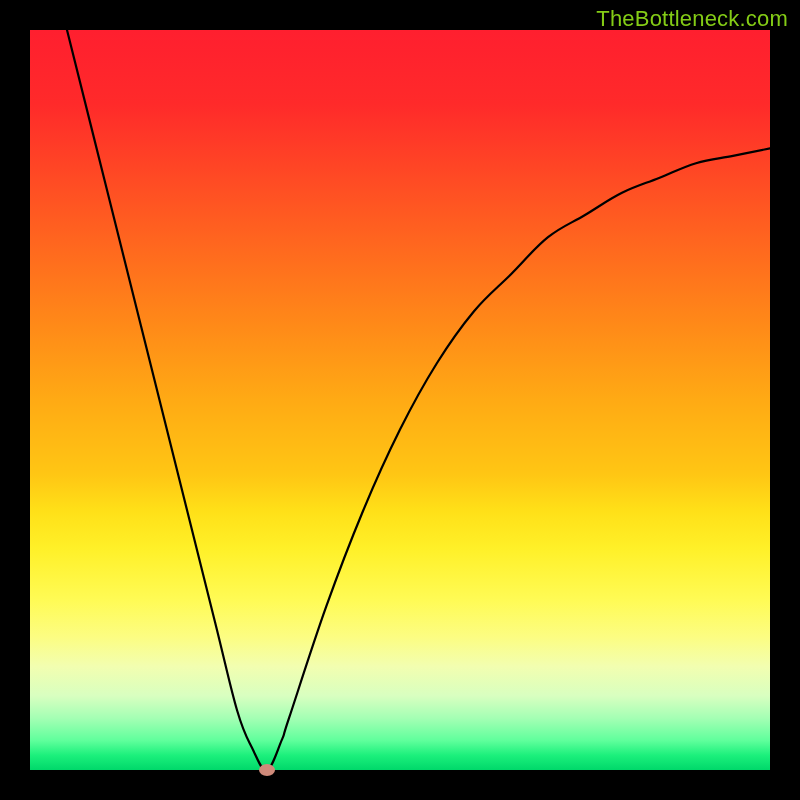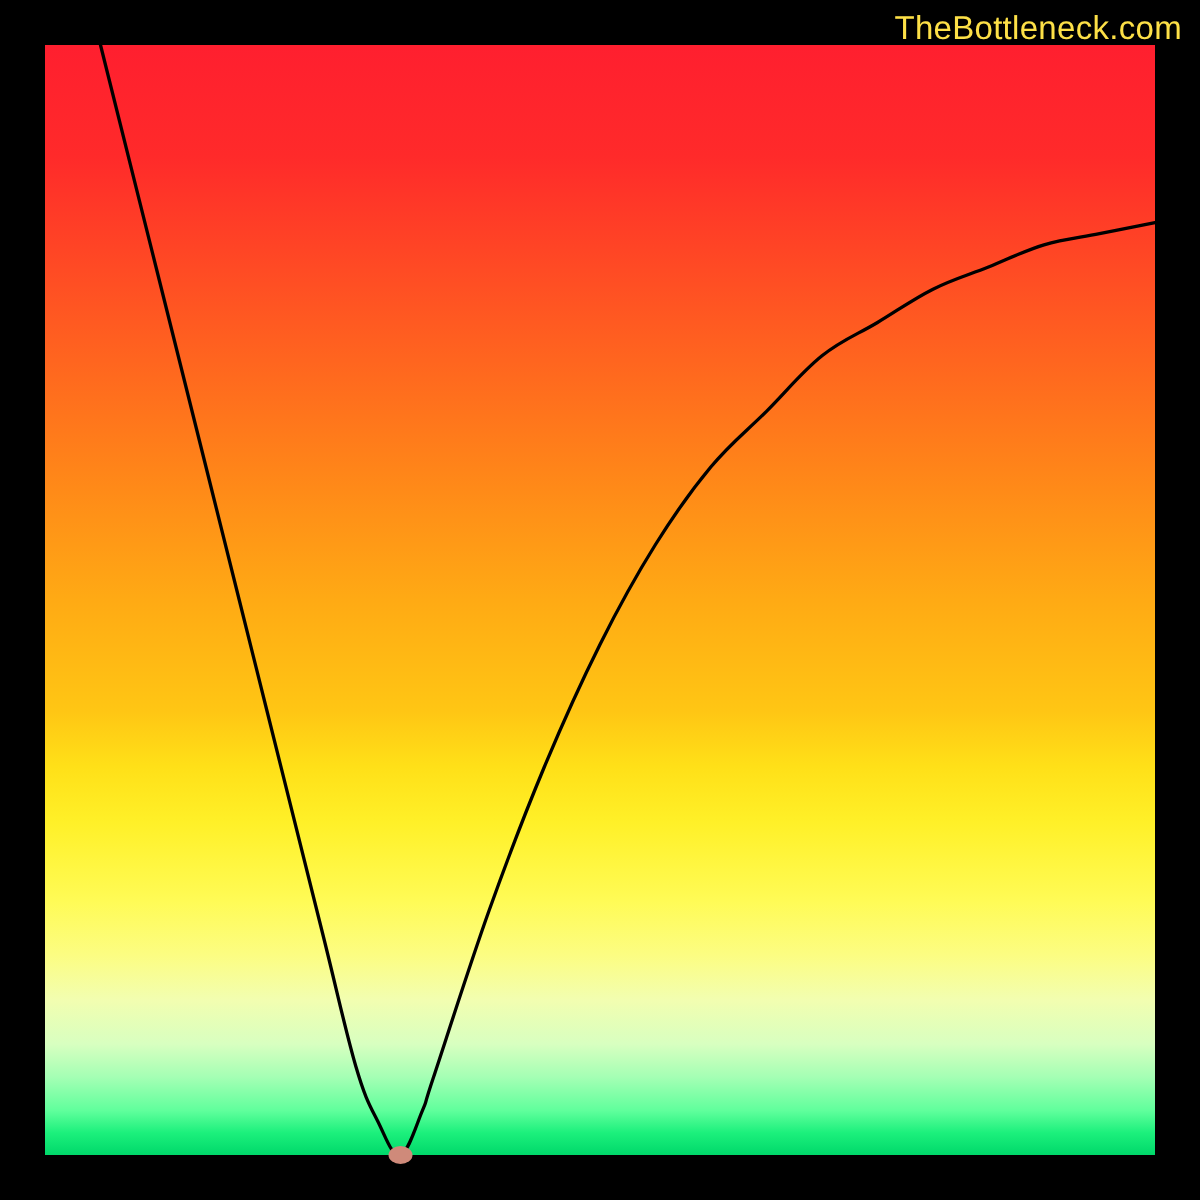--- a/index.html
+++ b/index.html
@@ -35,21 +35,21 @@
       #1cf07c 98%,
       #00d86a 100%
     );
   }
   .attribution {
     position: absolute;
     top: 6px;
     right: 12px;
     font-family: Arial, Helvetica, sans-serif;
     font-size: 22px;
-    color: #fde047;
+    color: #84cc16;
     letter-spacing: 0.2px;
   }
   .marker {
     position: absolute;
     width: 16px;
     height: 12px;
     background: #cf8a7a;
     border-radius: 50%;
     transform: translate(-50%, -50%);
   }

